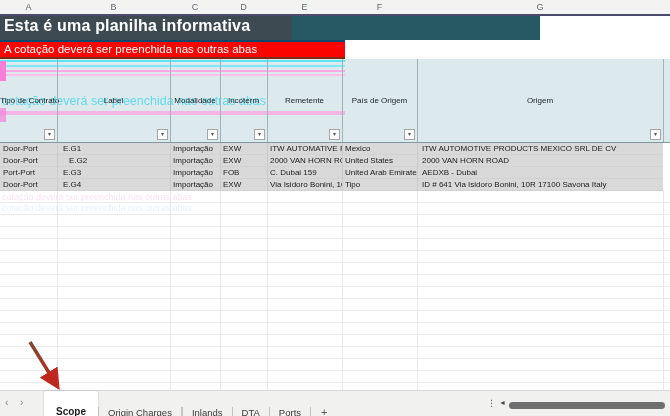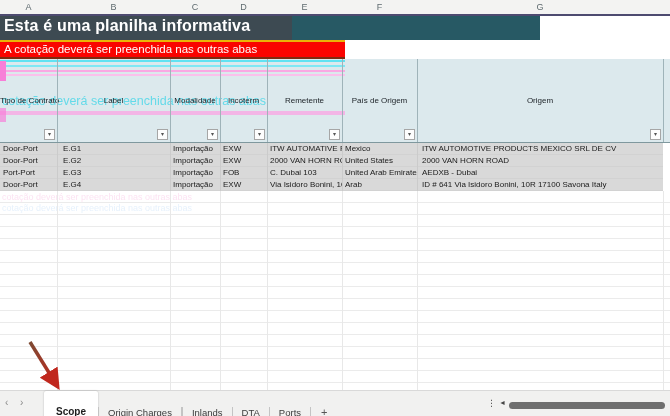--- a/index.html
+++ b/index.html
@@ -18,21 +18,21 @@
 
   
   #banner{position:absolute;left:0;top:14px;width:540px;height:26px;
           background:linear-gradient(90deg,#3d4a52 0,#3d4a52 54%,#275964 54%,#275964 100%);}
   #banner-topline{position:absolute;left:0;top:14px;width:670px;height:2px;background:#4d4a70;}
   #banner .title{position:absolute;left:4px;top:3px;color:#ffffff;font-weight:bold;
                  font-size:16px;letter-spacing:.2px;white-space:nowrap;}
 
   
   #warnbar{position:absolute;left:0;top:40px;width:345px;height:19px;background:#fa0400;
-           border-top:2px solid #eab308;border-bottom:2px solid #7d2a10;box-sizing:border-box;}
+           border-top:2px solid #0c4a6e;border-bottom:2px solid #7d2a10;box-sizing:border-box;}
   #warnbar .warn{position:absolute;left:4px;top:1px;color:#ffffff;font-size:11.5px;white-space:nowrap;}
 
   
   #headband{position:absolute;left:0;top:59px;width:670px;height:84px;background:#dce9ed;}
   #headband-bottom{position:absolute;left:0;top:142px;width:670px;height:1px;background:#7f989e;}
   .hvline{position:absolute;top:59px;height:84px;width:1px;background:#9fb3b9;}
   .hlabel{position:absolute;top:95px;height:12px;line-height:12px;text-align:center;
           font-size:8px;color:#20262b;white-space:nowrap;overflow:visible;}
   .filterbtn{position:absolute;top:129px;width:11px;height:11px;background:#fdfdfd;
              border:1px solid #a6a6a6;box-sizing:border-box;font-size:6px;line-height:9px;
@@ -138,43 +138,43 @@
     <div class="dcell cA">Door-Port</div>
     <div class="dcell cB" style="padding-left:6px">E.G1</div>
     <div class="dcell cC">Importação</div>
     <div class="dcell cD">EXW</div>
     <div class="dcell cE">ITW AUTOMATIVE PROD</div>
     <div class="dcell cF">Mexico</div>
     <div class="dcell cG" style="padding-left:5px">ITW AUTOMOTIVE PRODUCTS MEXICO SRL DE CV</div>
   </div>
   <div class="drow" style="top:155px">
     <div class="dcell cA">Door-Port</div>
-    <div class="dcell cB" style="padding-left:6px">E.G2</div>
+    <div class="dcell cB" style="padding-left:12px">E.G2</div>
     <div class="dcell cC">Importação</div>
     <div class="dcell cD">EXW</div>
     <div class="dcell cE">2000 VAN HORN ROAD</div>
     <div class="dcell cF">United States</div>
     <div class="dcell cG" style="padding-left:5px">2000 VAN HORN ROAD</div>
   </div>
   <div class="drow" style="top:167px">
     <div class="dcell cA">Port-Port</div>
     <div class="dcell cB" style="padding-left:6px">E.G3</div>
     <div class="dcell cC">Importação</div>
     <div class="dcell cD">FOB</div>
-    <div class="dcell cE">C. Dubai 103</div>
+    <div class="dcell cE">C. Dubai 159</div>
     <div class="dcell cF">United Arab Emirates</div>
     <div class="dcell cG" style="padding-left:5px">AEDXB - Dubai</div>
   </div>
   <div class="drow" style="top:179px">
     <div class="dcell cA">Door-Port</div>
     <div class="dcell cB" style="padding-left:6px">E.G4</div>
     <div class="dcell cC">Importação</div>
     <div class="dcell cD">EXW</div>
     <div class="dcell cE">Via Isidoro Bonini, 10R</div>
-    <div class="dcell cF">Arab</div>
+    <div class="dcell cF">Tipo</div>
     <div class="dcell cG" style="padding-left:5px">ID # 641  Via Isidoro Bonini, 10R  17100 Savona Italy</div>
   </div>
 
   <div id="grid"></div>
   <div class="ghost" style="top:192px;color:rgba(240,110,190,.20);font-size:9px;">cotação deverá ser preenchida nas outras abas</div>
   <div class="ghost" style="top:203px;color:rgba(90,160,235,.15);font-size:9px;">cotação deverá ser preenchida nas outras abas</div>
 
   <div class="gvline" style="left:57px;top:143px;height:48px;background:#cbcbcb"></div>
   <div class="gvline" style="left:170px;top:143px;height:48px;background:#cbcbcb"></div>
   <div class="gvline" style="left:220px;top:143px;height:48px;background:#cbcbcb"></div>

